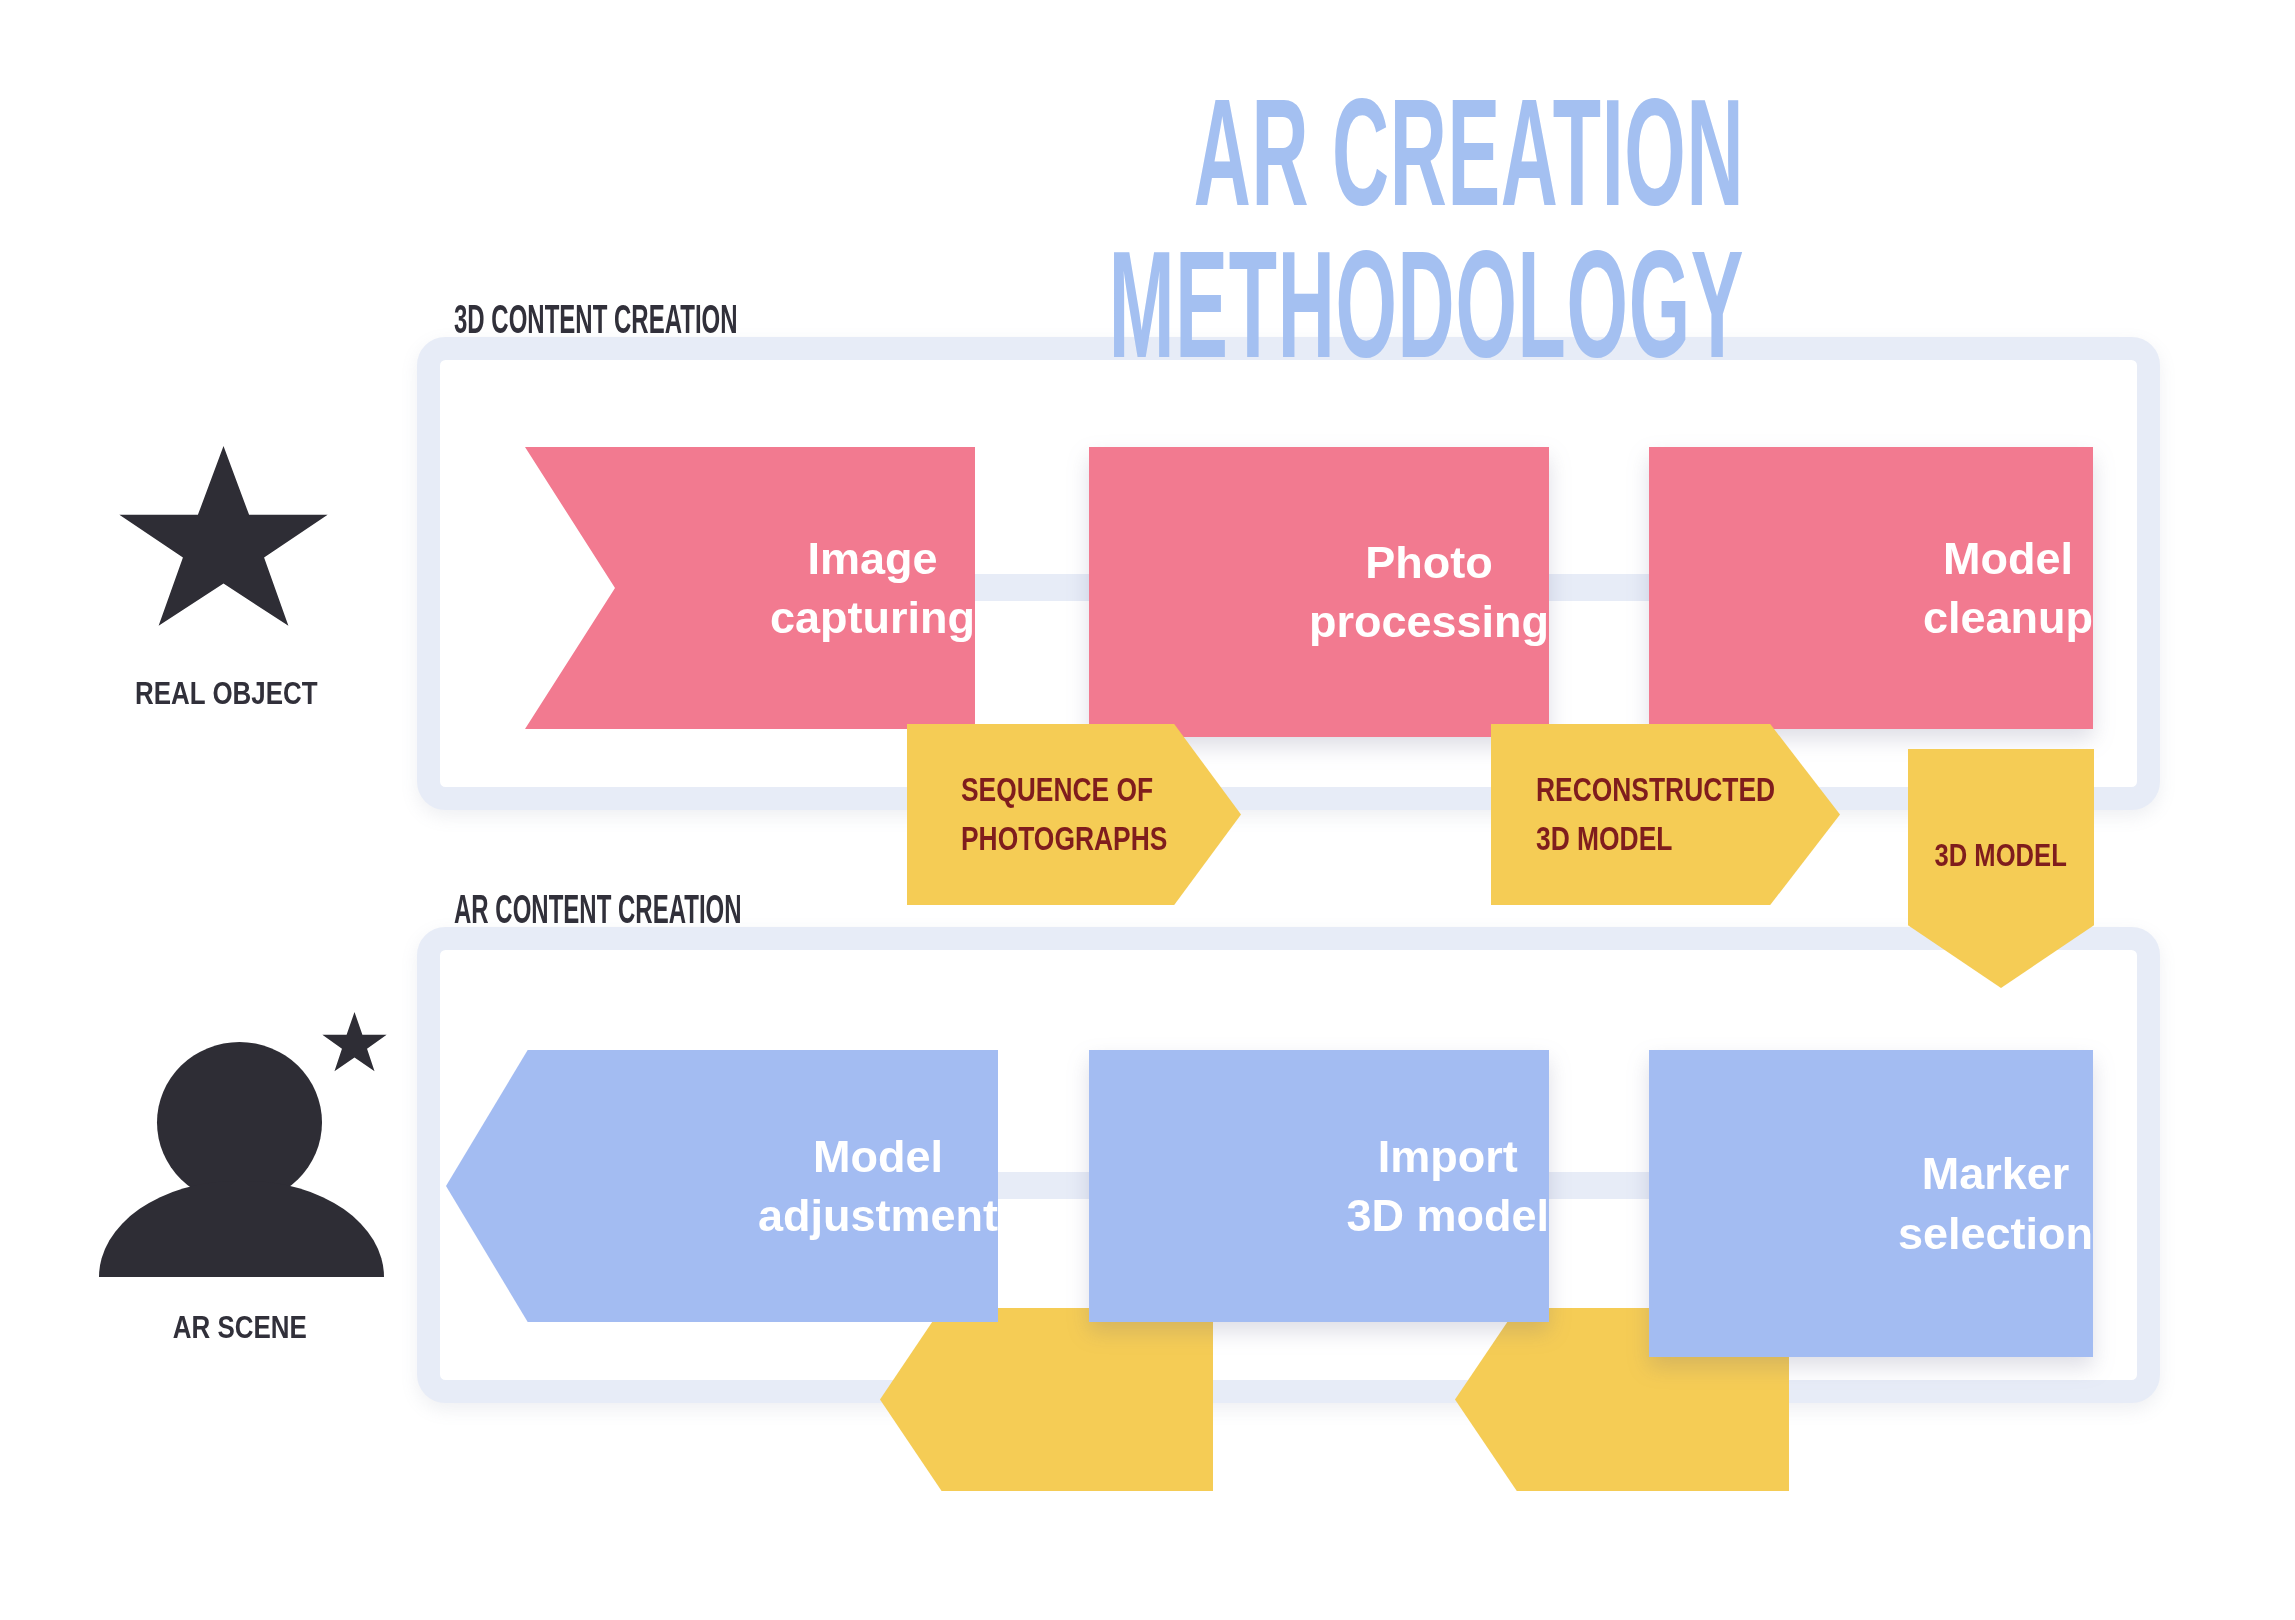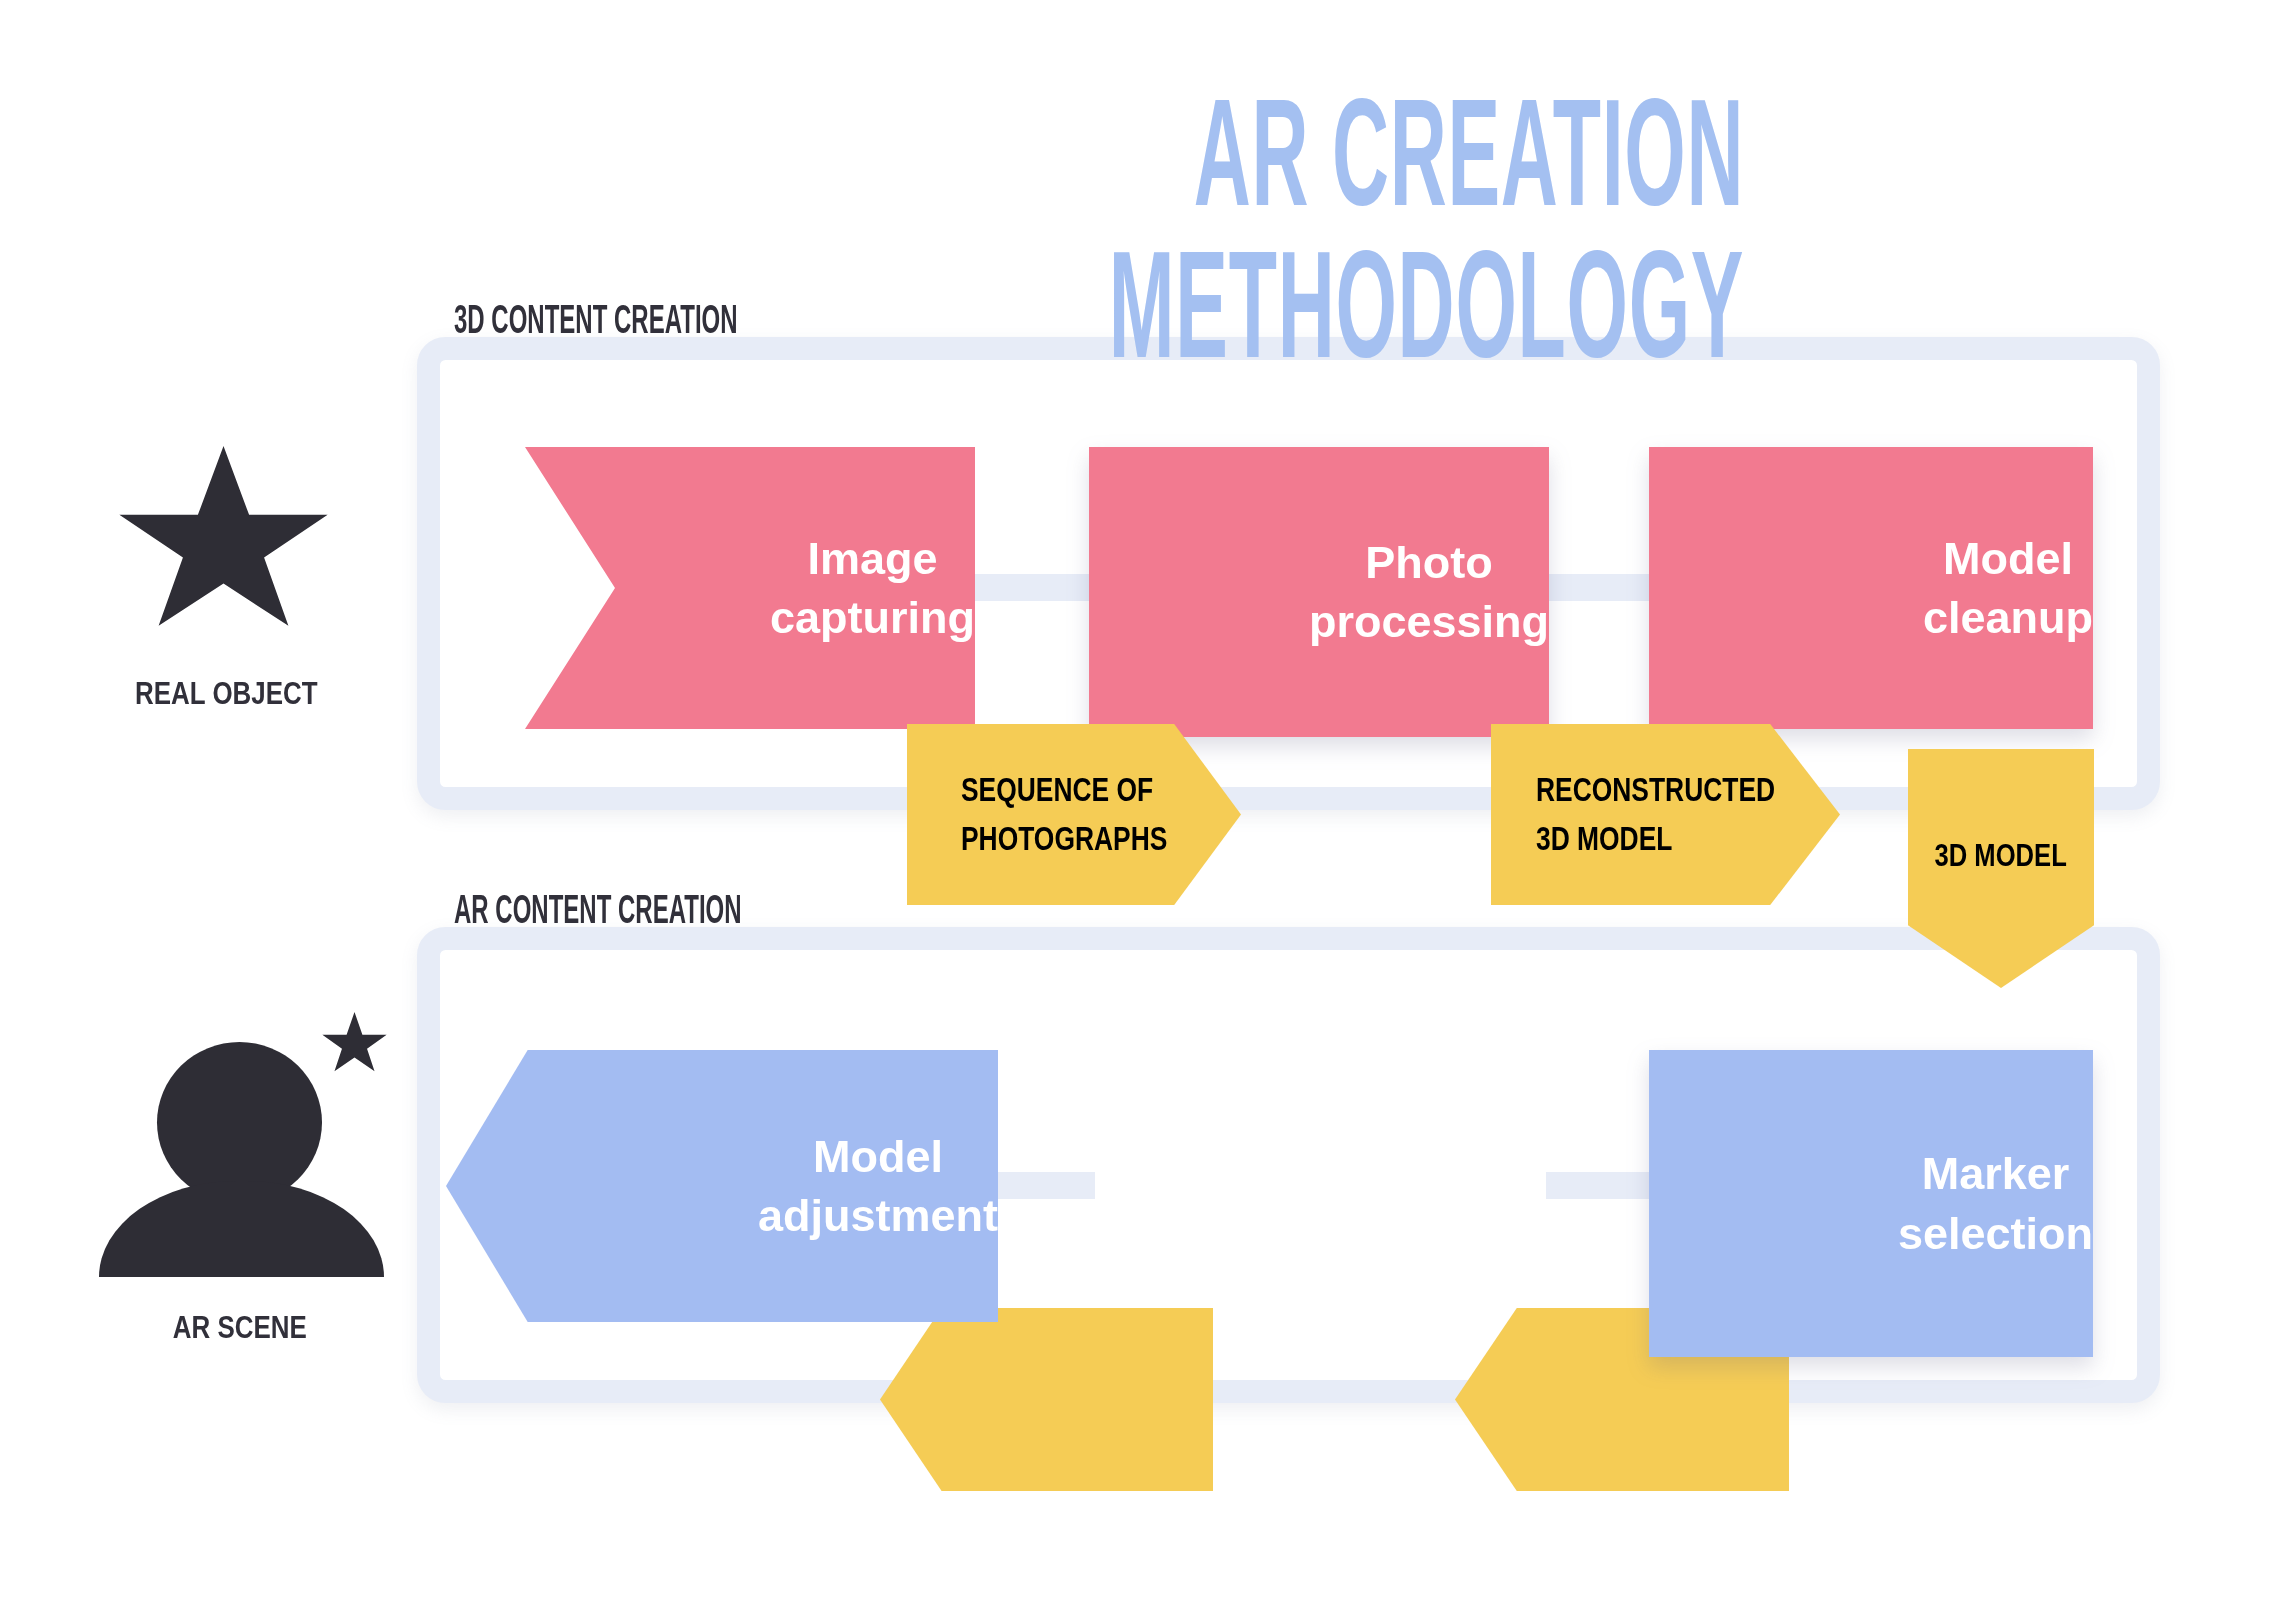--- a/index.html
+++ b/index.html
@@ -45,21 +45,21 @@
   #box-model-adjustment{left:446px;top:1050px;width:552px;height:272px;
       clip-path:polygon(14.8% 0,100% 0,100% 100%,14.8% 100%,0 50%);padding-left:62px;box-sizing:border-box;}
   #box-import-3d-model{left:1089px;top:1050px;width:460px;height:272px;}
   #box-marker-selection{left:1649px;top:1050px;width:444px;height:307px;}
 
   
   .yellow{background:#F5CC55;z-index:4;
           filter:drop-shadow(10.4px 14.3px 7.8px rgba(160,120,30,0.30));}
   .arrow-right{clip-path:polygon(0 0,80% 0,100% 50%,80% 100%,0 100%);}
   .arrow-left{clip-path:polygon(0 50%,18.5% 0,100% 0,100% 100%,18.5% 100%);}
-  .ylabel{color:#000000;font-weight:bold;font-size:33px;line-height:1.48;
+  .ylabel{color:#7f1d1d;font-weight:bold;font-size:33px;line-height:1.48;
           display:flex;align-items:center;}
   #arrow-sequence{left:907px;top:724px;width:334px;height:181px;padding-left:54px;box-sizing:border-box;}
   #arrow-reconstructed{left:1491px;top:724px;width:349px;height:181px;padding-left:45px;box-sizing:border-box;}
   #arrow-back-1{left:880px;top:1308px;width:333px;height:183px;z-index:2;}
   #arrow-back-2{left:1455px;top:1308px;width:334px;height:183px;z-index:2;}
   #bookmark-3d-model{left:1908px;top:749px;width:186px;height:239px;
       clip-path:polygon(0 0,100% 0,100% 73.7%,50% 100%,0 73.7%);
       display:flex;align-items:center;justify-content:center;padding-bottom:26px;box-sizing:border-box;}
   #bookmark-3d-model .ylabel{font-size:32px;}
   .ylabel .cond{transform:scaleX(0.80);}
@@ -115,20 +115,24 @@
   </div>
   <div class="abs box pink" id="box-model-cleanup">
     <span>Model
 cleanup</span>
   </div>
 
   <div class="abs box blue" id="box-model-adjustment">
     <span>Model
 adjustment</span>
   </div>
+  <div class="abs box blue" id="box-import-3d-model">
+    <span>Import
+3D model</span>
+  </div>
   <div class="abs box blue" id="box-marker-selection">
     <span>Marker
 selection</span>
   </div>
 
   <div class="abs yellow arrow-right ylabel" id="arrow-sequence">
     <span class="cond">SEQUENCE OF
 PHOTOGRAPHS</span>
   </div>
   <div class="abs yellow arrow-right ylabel" id="arrow-reconstructed">

